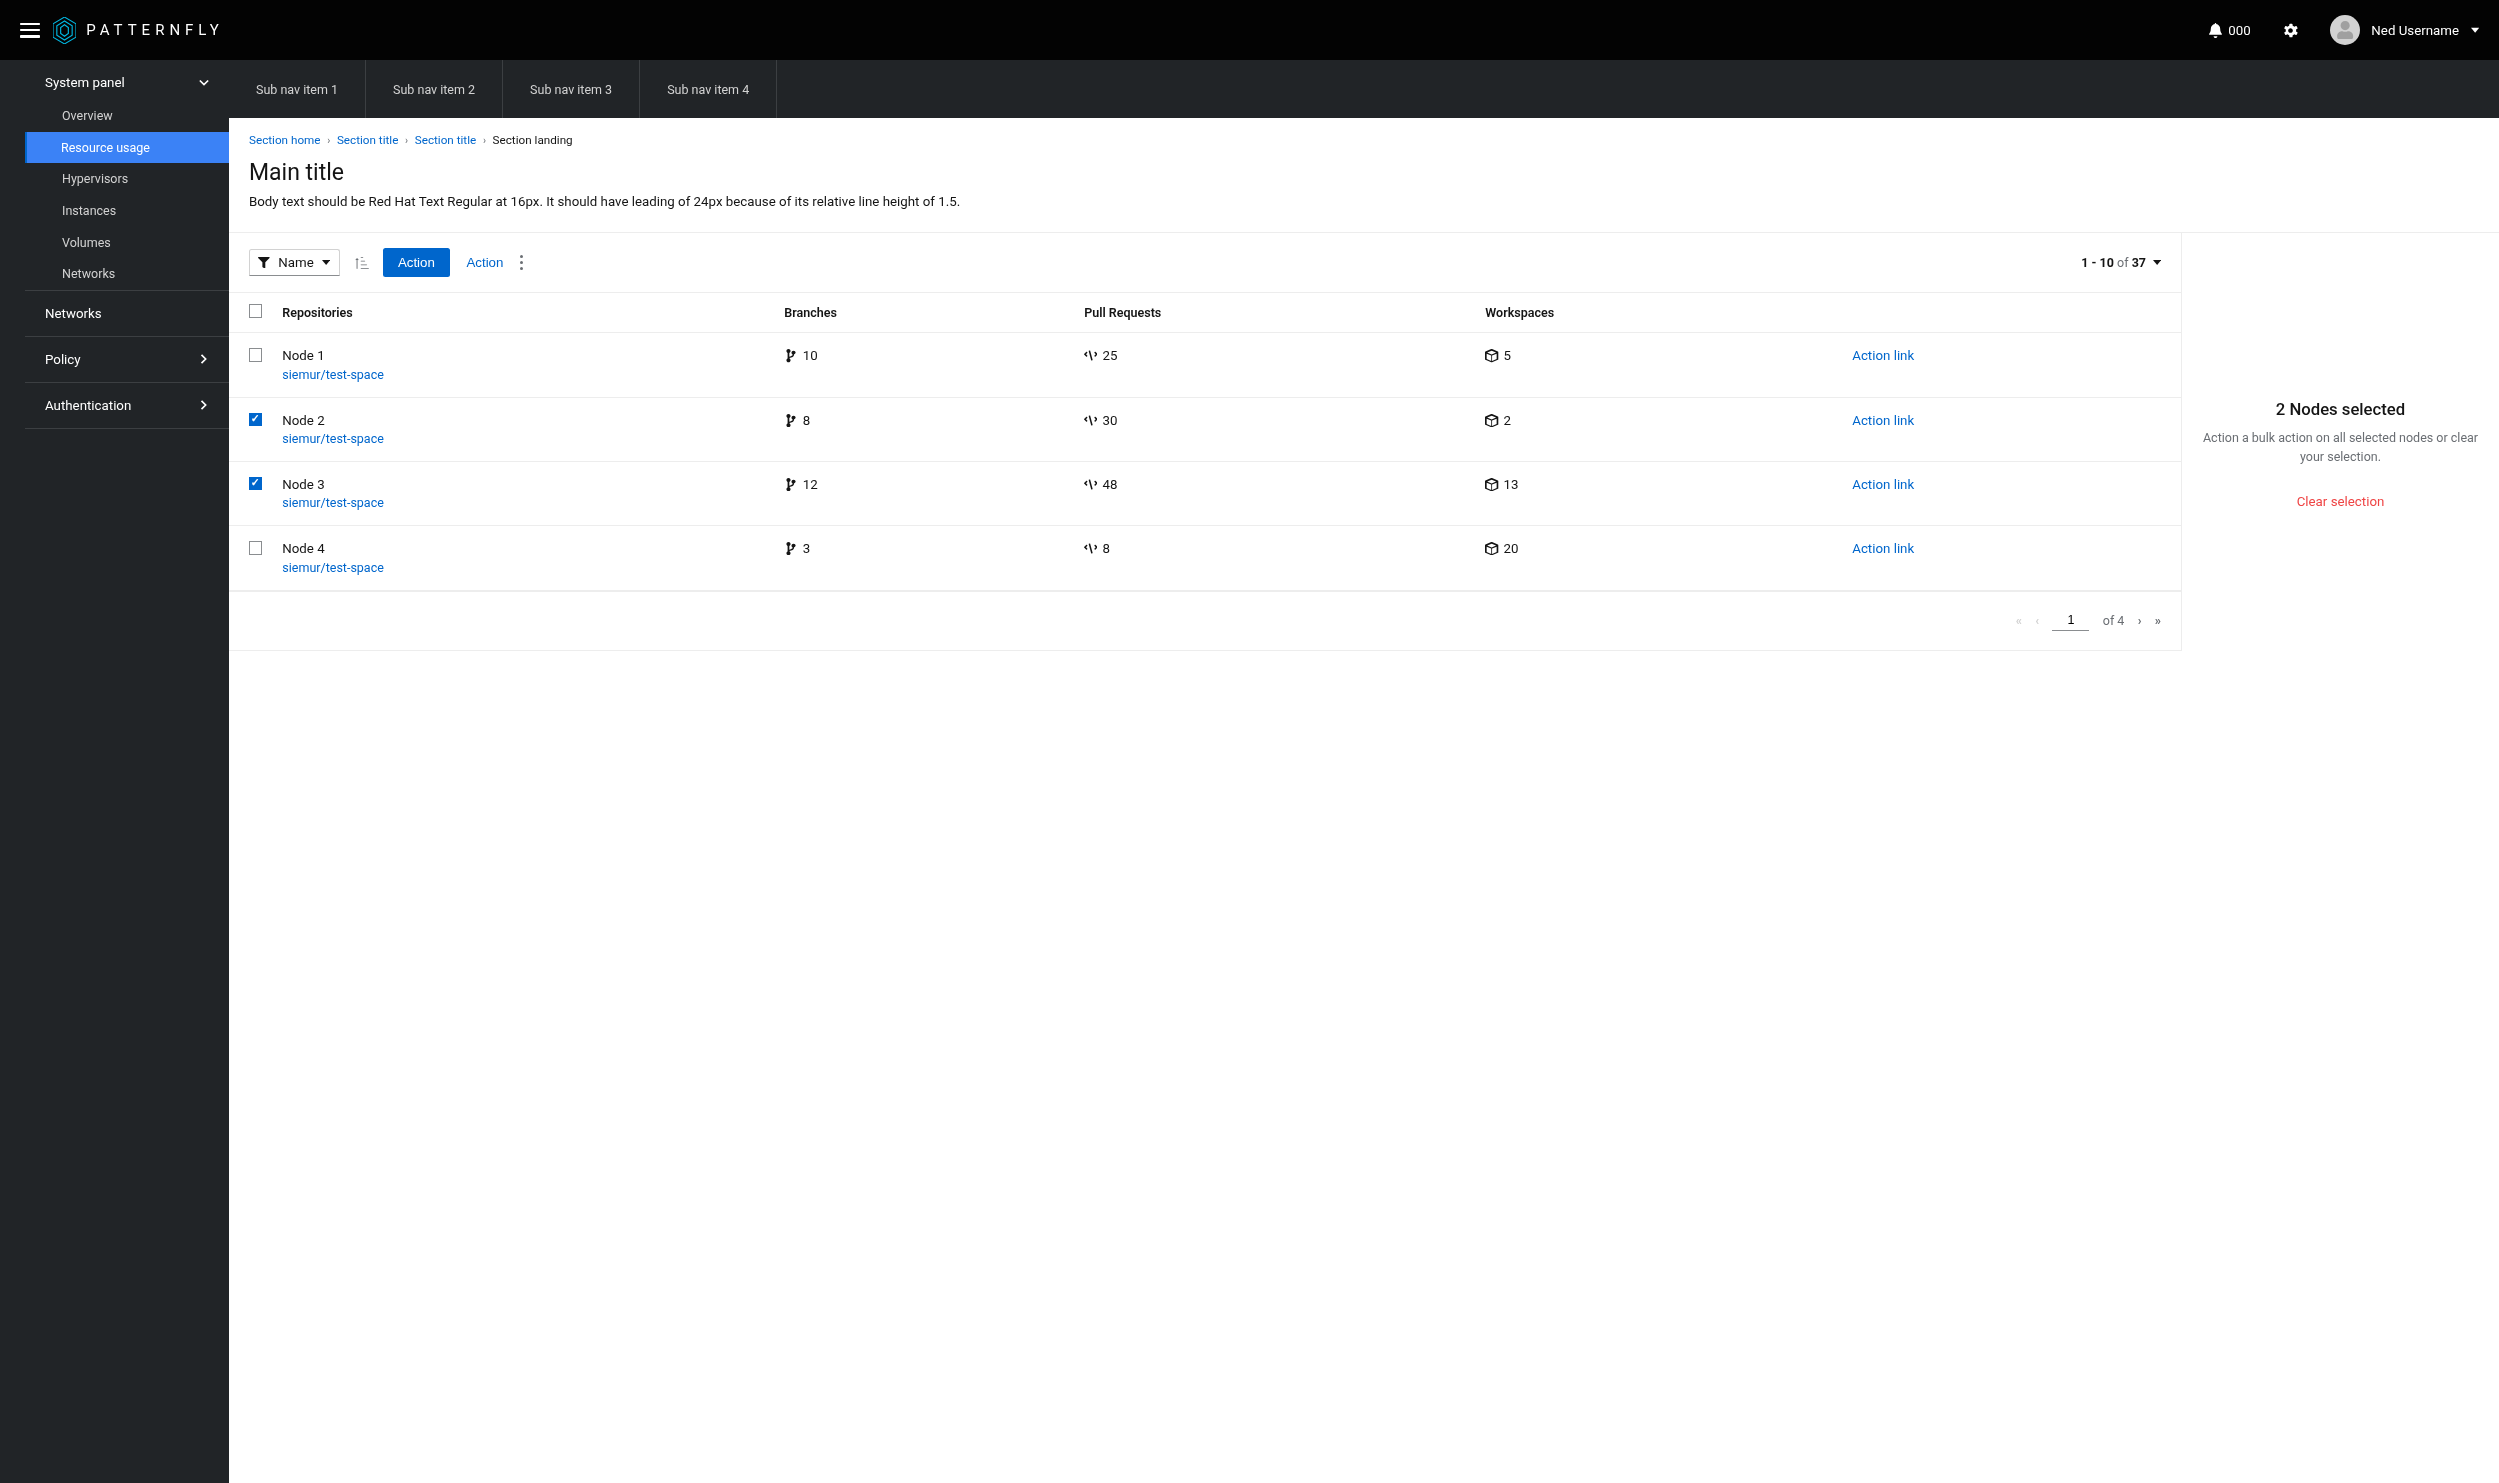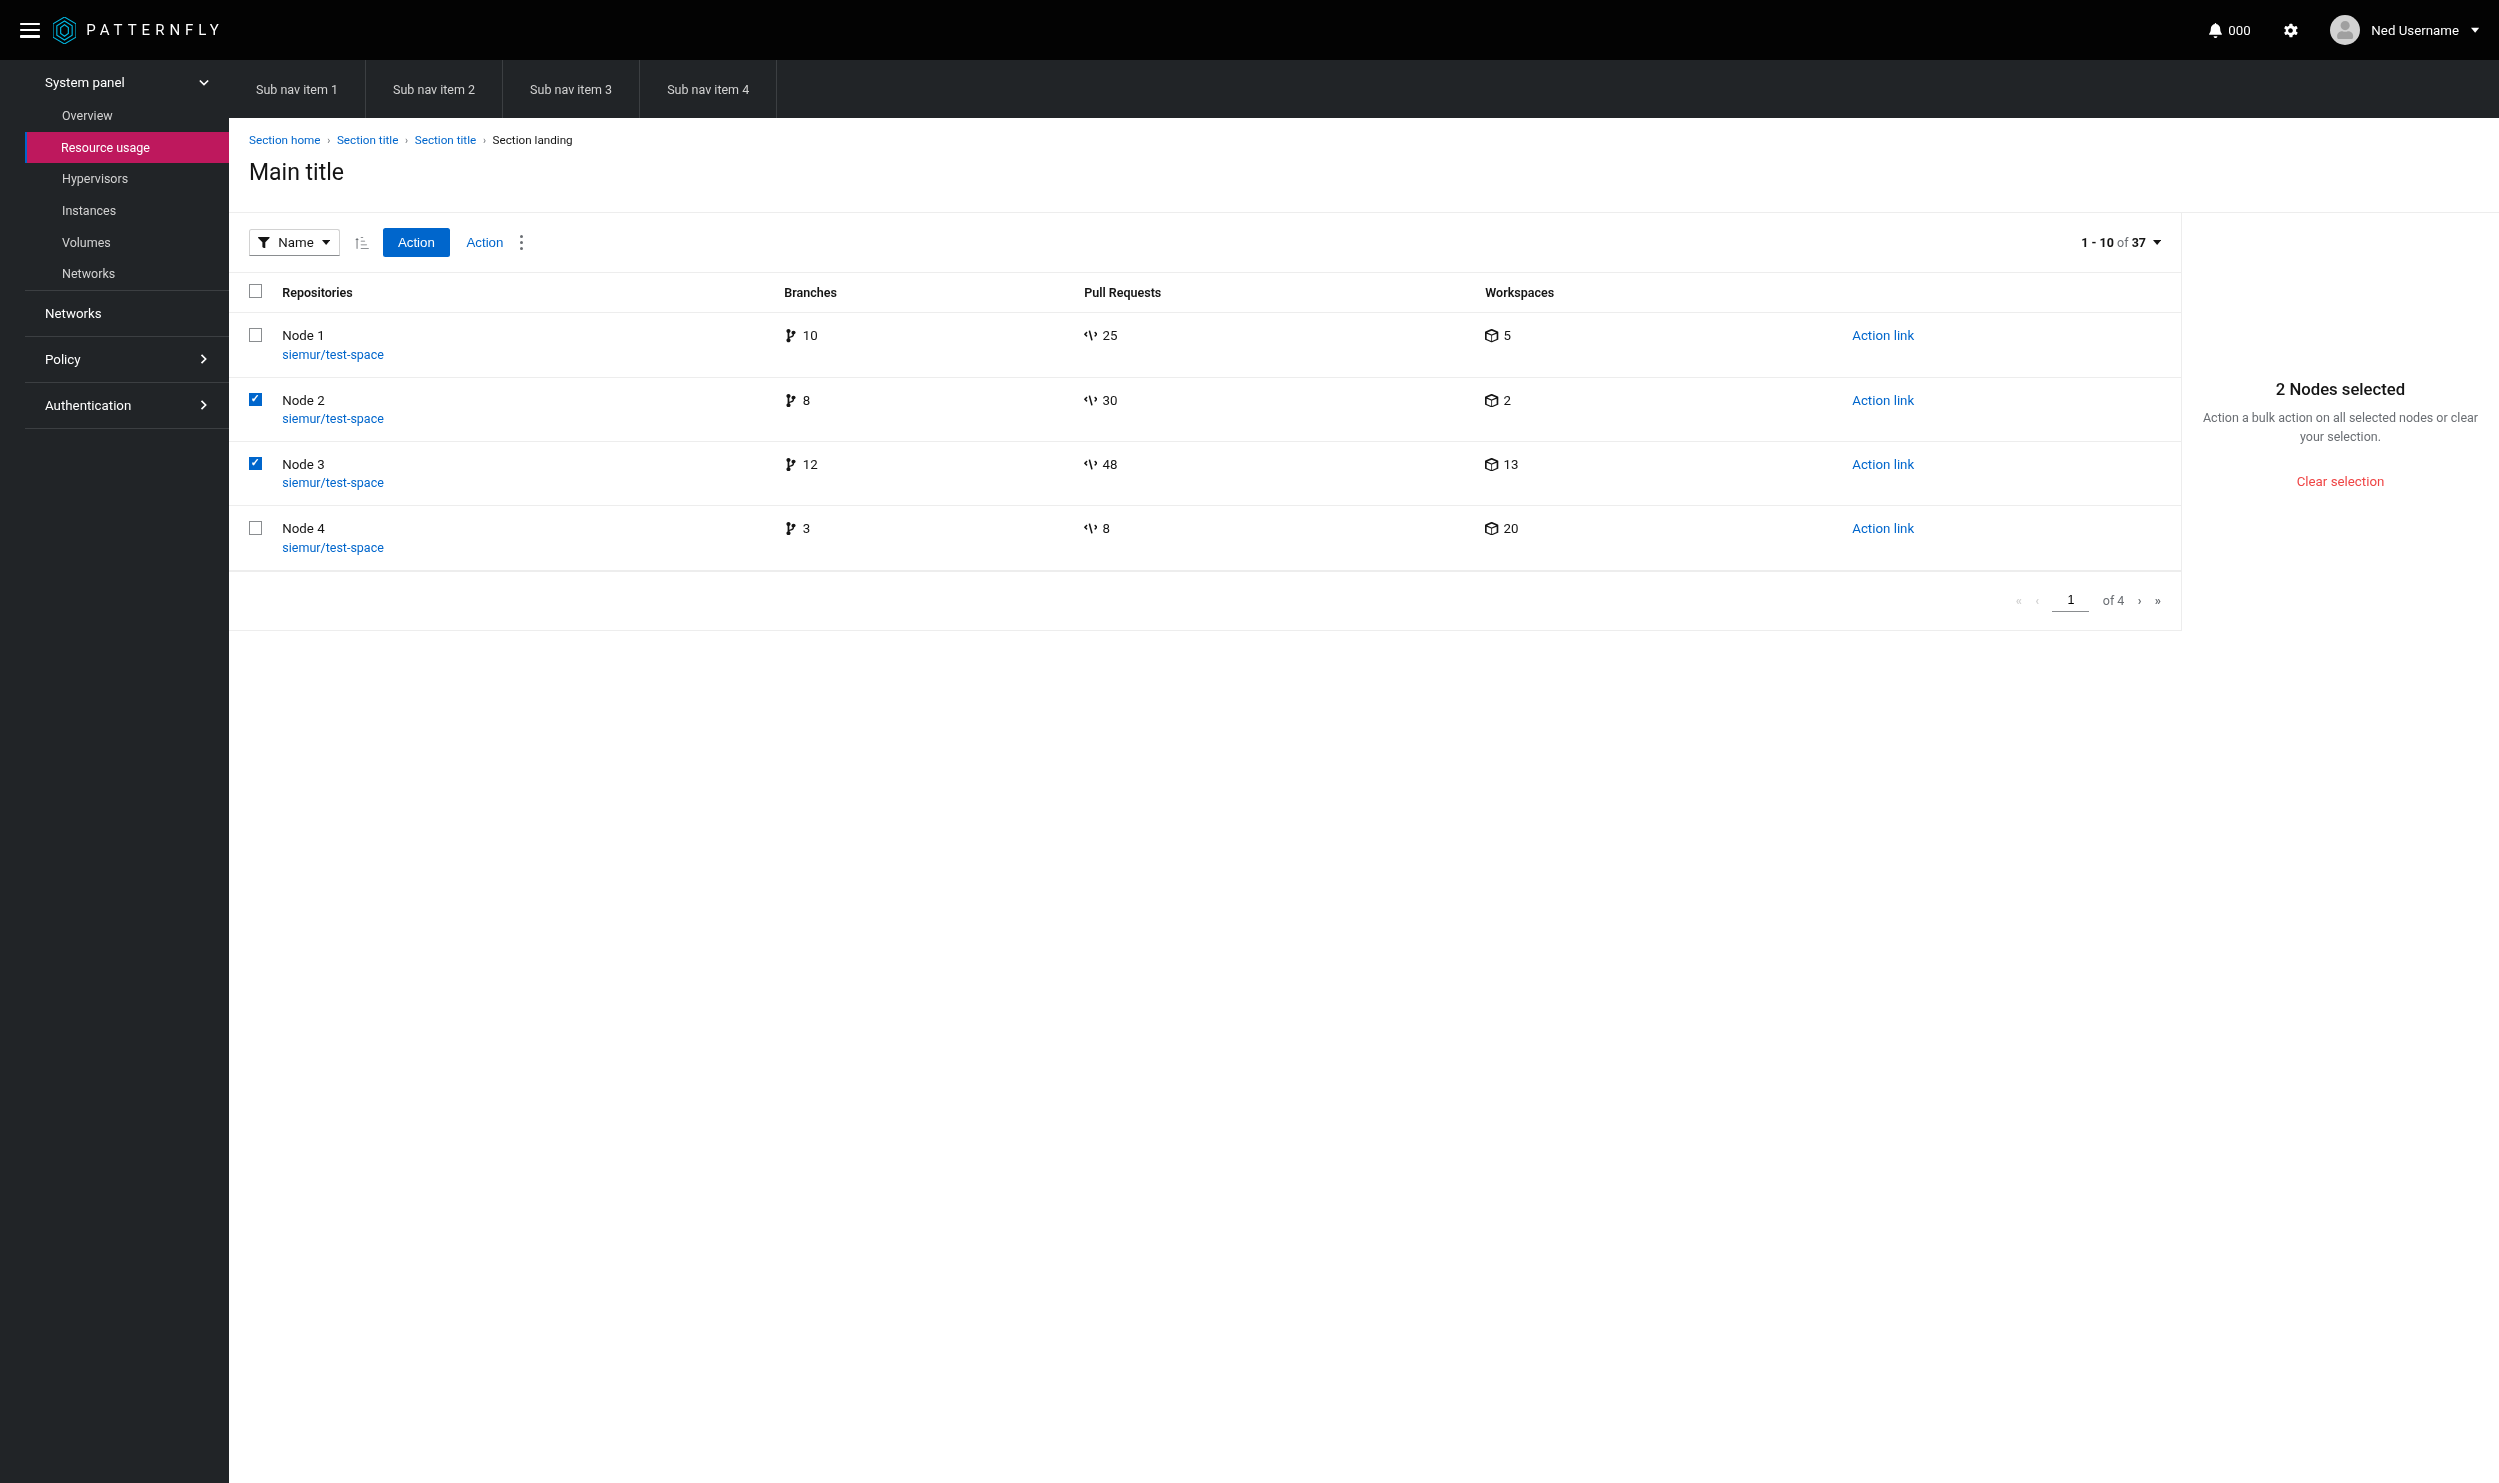--- a/index.html
+++ b/index.html
@@ -51,21 +51,21 @@
     cursor: pointer;
   }
   .nav-item.top {
     padding: 15px 20px;
     color: #fff;
     border-top: 0.8px solid #3c3f42;
     display: flex; align-items: center; justify-content: space-between;
   }
   .nav-item.top:last-child { border-bottom: 0.8px solid #3c3f42; }
   .nav-item.active {
-    background: #be185d;
+    background: #3b82f6;
     color: #fff;
     border-left: 2.5px solid #06c;
     padding-left: 34px;
   }
 
   .main { flex: 1; background: #fff; }
   .subnav {
     background: #212427;
     display: flex;
     height: 58px;
@@ -225,20 +225,21 @@
       <div class="breadcrumb" id="breadcrumb">
           <a>Section home</a>
           <span class="sep">›</span>
           <a>Section title</a>
           <span class="sep">›</span>
           <a>Section title</a>
           <span class="sep">›</span>
           <span class="current">Section landing</span>
         </div>
       <h1 class="page-title">Main title</h1>
+      <p class="page-body">Body text should be Red Hat Text Regular at 16px. It should have leading of 24px because of its relative line height of 1.5.</p>
     </div>
 
     <div class="content-row">
       <div class="table-panel">
 
         <div class="toolbar">
           <div class="filter-box">
             <svg width="11.7" height="11.7" viewBox="0 0 512 512" fill="#151515">
                 <path d="M487 0H25C3 0-8 27 8 43l184 184v197c0 8 4 15 10 20l80 56c16 11 38-1 38-20V227L504 43c16-16 5-43-17-43z"></path>
               </svg>

